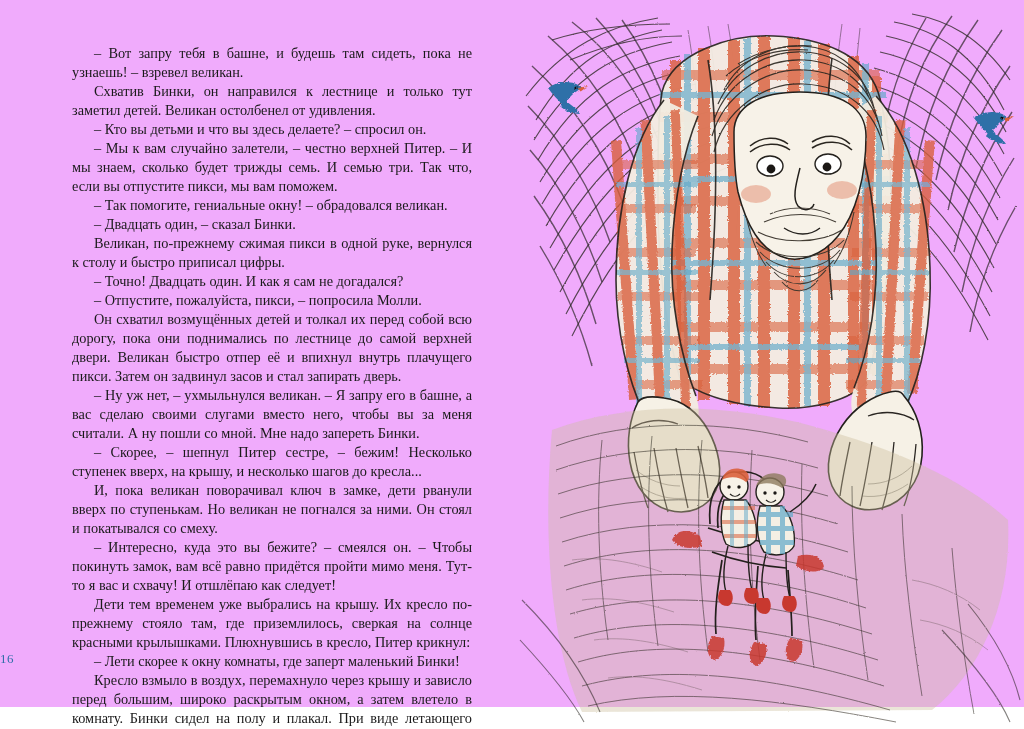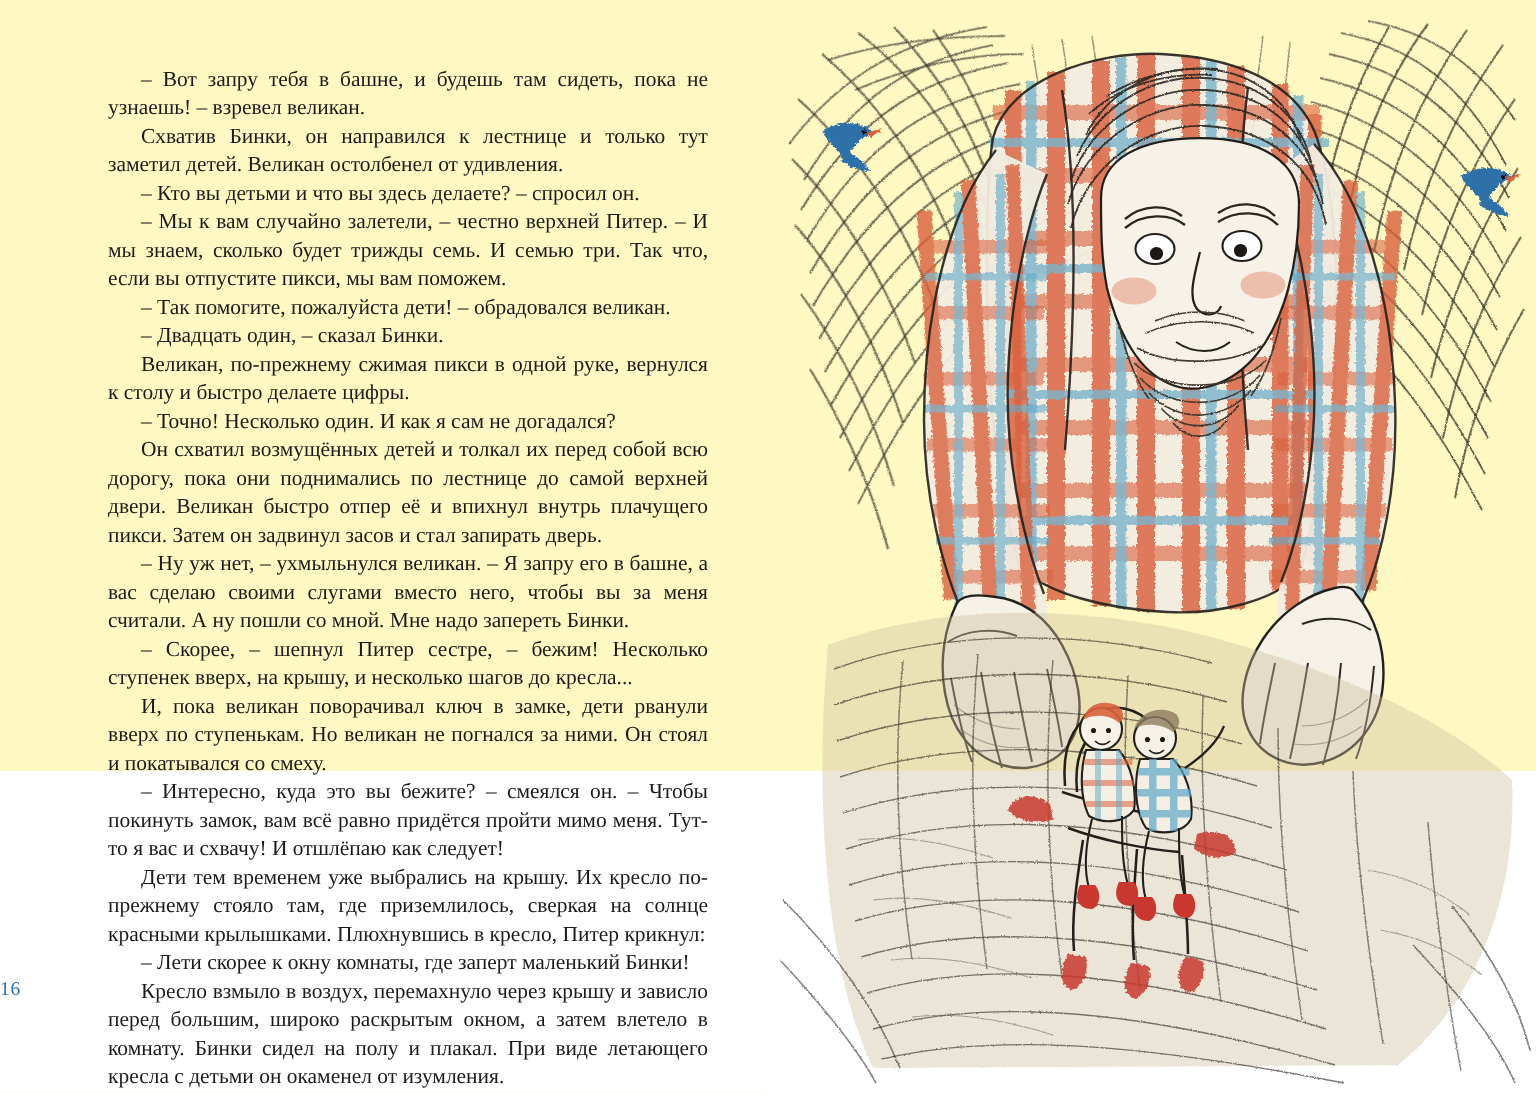--- a/index.html
+++ b/index.html
@@ -9,22 +9,22 @@
   }
   body {
     width: 1024px;
     height: 729px;
     overflow: hidden;
     font-family: "Liberation Serif", serif;
   }
   .page {
     position: relative;
     width: 1024px;
-    height: 514px;
-    background: #fef9c3;
+    height: 707px;
+    background: #f0abfc;
     display: flex;
     flex-direction: row;
   }
   .page-left {
     position: relative;
     width: 512px;
     height: 729px;
     box-sizing: border-box;
     padding: 44px 40px 0 72px;
   }
@@ -74,24 +74,25 @@
 <body>
 
 <div class="page">
 
   <div class="page-left">
     <div class="body-text">
       <p>– Вот запру тебя в башне, и будешь там сидеть, пока не узнаешь! – взревел великан.</p>
       <p>Схватив Бинки, он направился к лестнице и только тут заметил детей. Великан остолбенел от удивления.</p>
       <p>– Кто вы детьми и что вы здесь делаете? – спросил он.</p>
       <p>– Мы к вам случайно залетели, – честно верхней Питер. – И мы знаем, сколько будет трижды семь. И семью три. Так что, если вы отпустите пикси, мы вам поможем.</p>
-      <p>– Так помогите, пожалуйста дети! – обрадовался великан.</p>
+      <p>– Так помогите, гениальные окну! – обрадовался великан.</p>
       <p>– Двадцать один, – сказал Бинки.</p>
-      <p>Великан, по-прежнему сжимая пикси в одной руке, вернулся к столу и быстро делаете цифры.</p>
-      <p>– Точно! Несколько один. И как я сам не догадался?</p>
+      <p>Великан, по-прежнему сжимая пикси в одной руке, вернулся к столу и быстро приписал цифры.</p>
+      <p>– Точно! Двадцать один. И как я сам не догадался?</p>
+      <p>– Отпустите, пожалуйста, пикси, – попросила Молли.</p>
       <p>Он схватил возмущённых детей и толкал их перед собой всю дорогу, пока они поднимались по лестнице до самой верхней двери. Великан быстро отпер её и впихнул внутрь плачущего пикси. Затем он задвинул засов и стал запирать дверь.</p>
       <p>– Ну уж нет, – ухмыльнулся великан. – Я запру его в башне, а вас сделаю своими слугами вместо него, чтобы вы за меня считали. А ну пошли со мной. Мне надо запереть Бинки.</p>
       <p>– Скорее, – шепнул Питер сестре, – бежим! Несколько ступенек вверх, на крышу, и несколько шагов до кресла...</p>
       <p>И, пока великан поворачивал ключ в замке, дети рванули вверх по ступенькам. Но великан не погнался за ними. Он стоял и покатывался со смеху.</p>
       <p>– Интересно, куда это вы бежите? – смеялся он. – Чтобы покинуть замок, вам всё равно придётся пройти мимо меня. Тут-то я вас и схвачу! И отшлёпаю как следует!</p>
       <p>Дети тем временем уже выбрались на крышу. Их кресло по-прежнему стояло там, где приземлилось, сверкая на солнце красными крылышками. Плюхнувшись в кресло, Питер крикнул:</p>
       <p>– Лети скорее к окну комнаты, где заперт маленький Бинки!</p>
       <p>Кресло взмыло в воздух, перемахнуло через крышу и зависло перед большим, широко раскрытым окном, а затем влетело в комнату. Бинки сидел на полу и плакал. При виде летающего кресла с детьми он окаменел от изумления.</p>
     </div>
     <div class="page-number">16</div>

